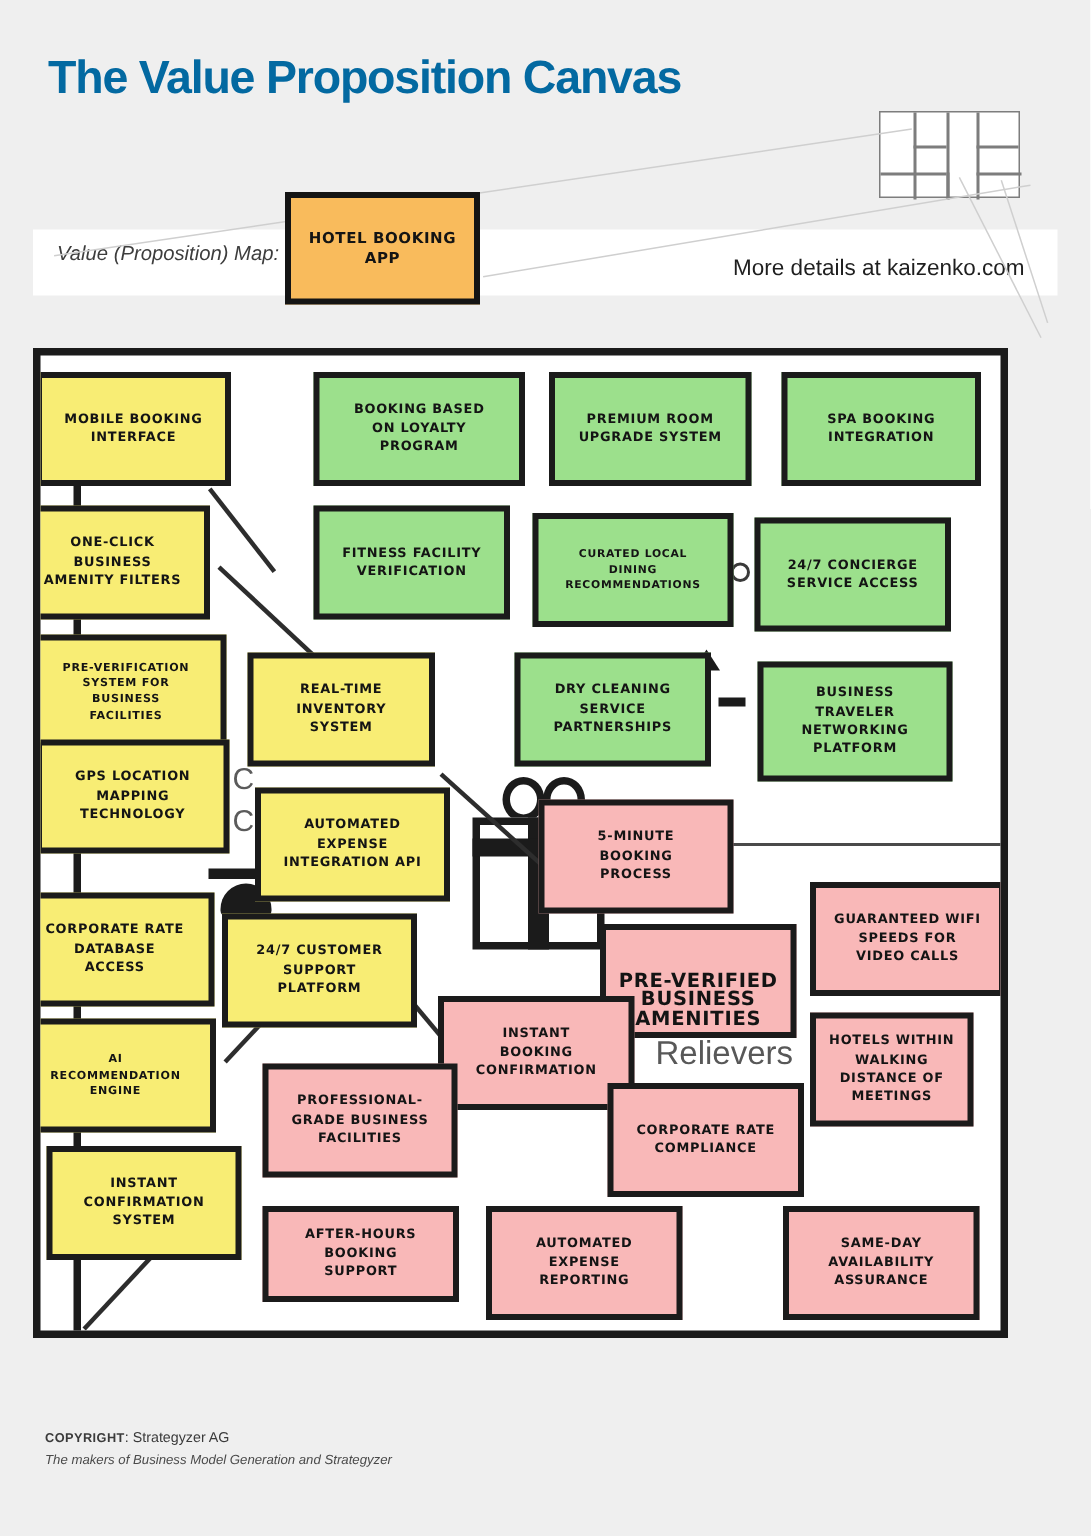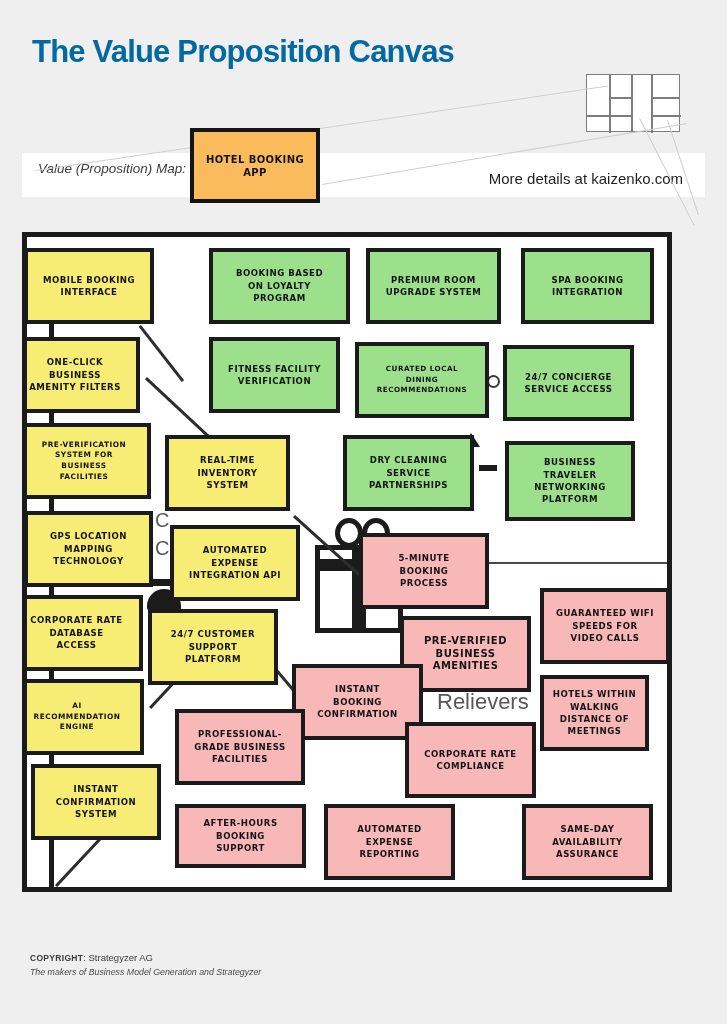--- a/index.html
+++ b/index.html
@@ -404,21 +404,21 @@
           <span class="txt" style="white-space: pre-line;">DRY CLEANING
 SERVICE
 PARTNERSHIPS</span>
         </div>
         <div class="note green" style="left: 478px; top: 204px; width: 130px; height: 80px; font-size: 8.6px; line-height: 12.47px;">
           <span class="txt" style="white-space: pre-line;">BUSINESS
 TRAVELER
 NETWORKING
 PLATFORM</span>
         </div>
-        <div class="note yellow" style="left: -3px; top: 274px; width: 129px; height: 76px; font-size: 8.6px; line-height: 12.47px;">
+        <div class="note yellow" style="left: -3px; top: 256px; width: 129px; height: 76px; font-size: 8.6px; line-height: 12.47px;">
           <span class="txt" style="white-space: pre-line;">GPS LOCATION
 MAPPING
 TECHNOLOGY</span>
         </div>
         <div class="note yellow" style="left: 143px; top: 288px; width: 130px; height: 76px; font-size: 8.6px; line-height: 12.47px;">
           <span class="txt" style="white-space: pre-line;">AUTOMATED
 EXPENSE
 INTEGRATION API</span>
         </div>
         <div class="note pink" style="left: 332px; top: 296px; width: 130px; height: 76px; font-size: 8.6px; line-height: 12.47px;">
@@ -429,21 +429,21 @@
         <div class="note yellow" style="left: -17px; top: 358px; width: 133px; height: 76px; font-size: 8.6px; line-height: 12.47px;">
           <span class="txt" style="white-space: pre-line;">CORPORATE RATE
 DATABASE
 ACCESS</span>
         </div>
         <div class="note yellow" style="left: 121px; top: 372px; width: 130px; height: 76px; font-size: 8.6px; line-height: 12.47px;">
           <span class="txt" style="white-space: pre-line;">24/7 CUSTOMER
 SUPPORT
 PLATFORM</span>
         </div>
-        <div class="note pink" style="left: 373px; top: 379px; width: 131px; height: 76px; font-size: 10px; line-height: 12.47px;">
+        <div class="note pink" style="left: 373px; top: 379px; width: 131px; height: 76px; font-size: 13px; line-height: 12.47px; align-items: flex-end;">
           <span class="txt" style="white-space: pre-line;">PRE-VERIFIED
 BUSINESS
 AMENITIES</span>
         </div>
         <div class="note pink" style="left: 513px; top: 351px; width: 130px; height: 76px; font-size: 8.6px; line-height: 12.47px;">
           <span class="txt" style="white-space: pre-line;">GUARANTEED WIFI
 SPEEDS FOR
 VIDEO CALLS</span>
         </div>
         <div class="note yellow" style="left: -17px; top: 442px; width: 134px; height: 76px; font-size: 7.4px; line-height: 10.73px;">

